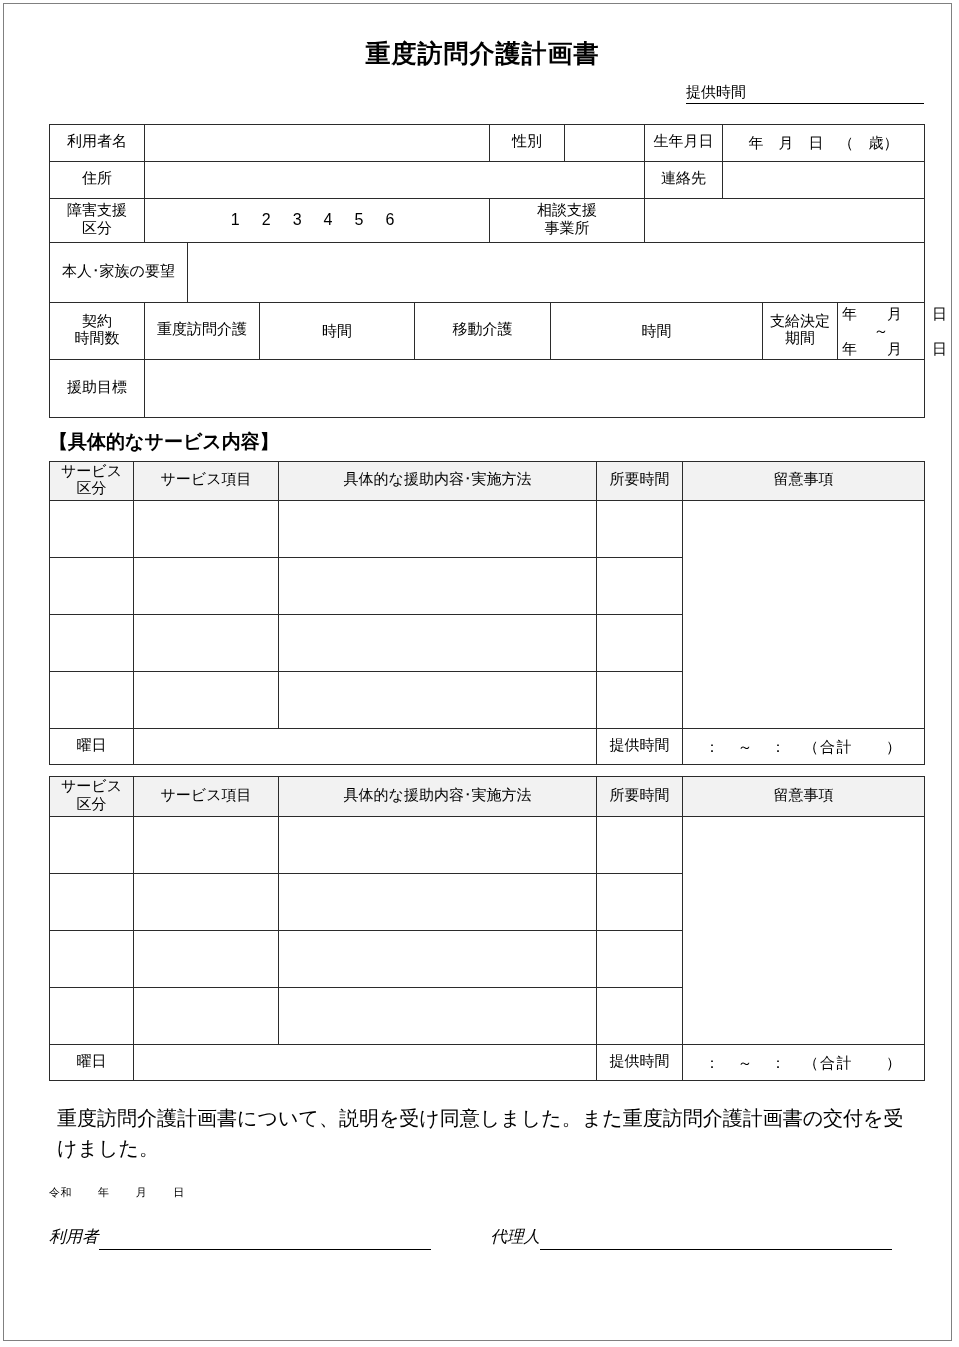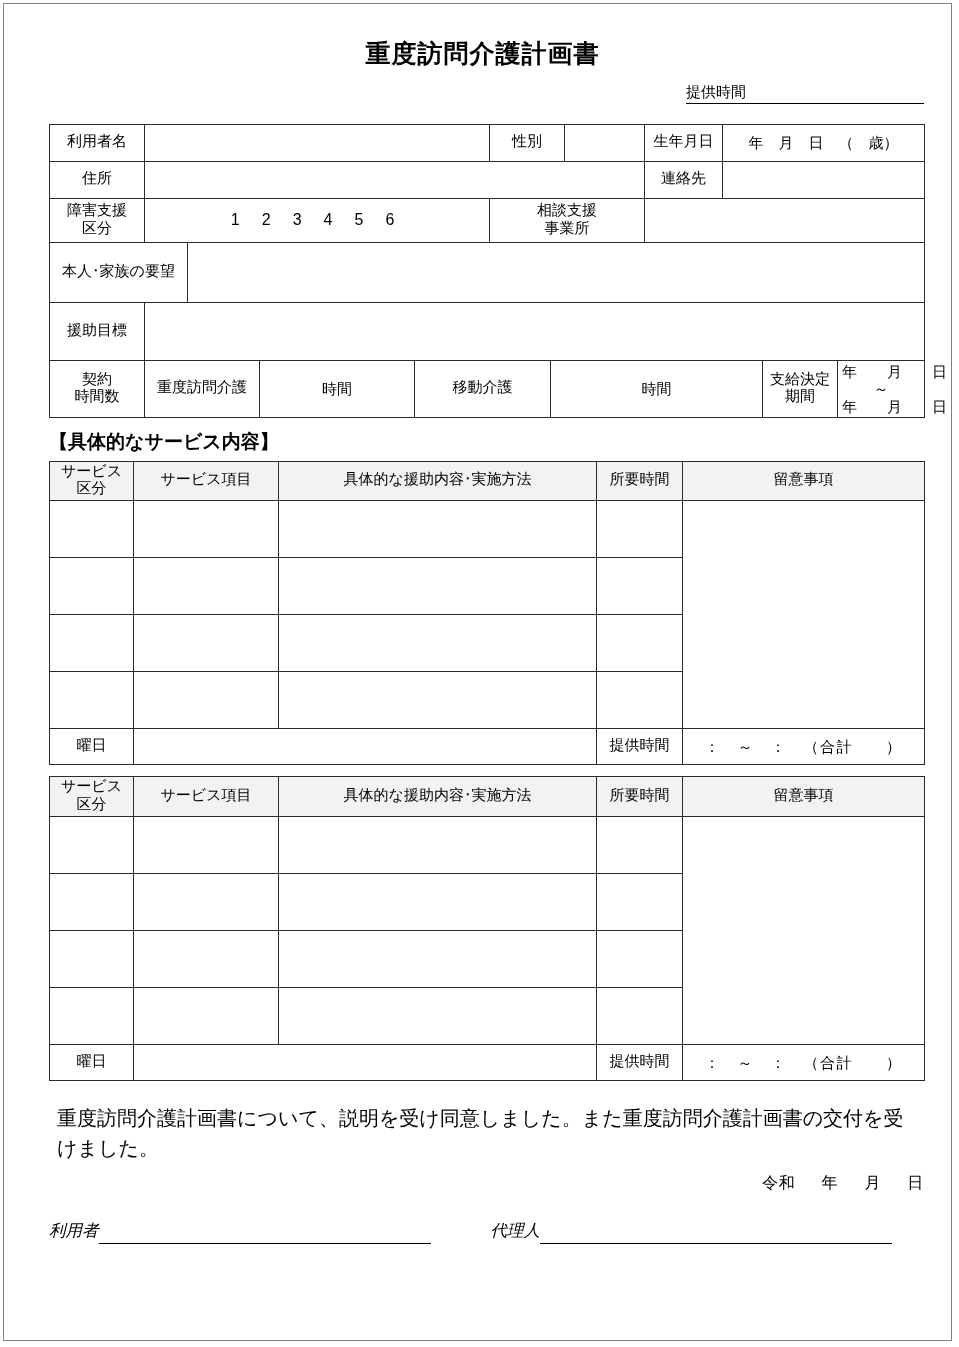--- a/index.html
+++ b/index.html
@@ -97,24 +97,23 @@
   .provide-val { letter-spacing: 0.1em; }
 
   
   .consent {
     margin-top: 22px;
     font-size: 20px;
     line-height: 1.5;
     margin-left: 8px;
   }
   .era-line {
-    margin-top: 10px;
-    font-size: 16px;
+    margin-top: 22px;
+    font-size: 11px;
     letter-spacing: 0.05em;
-    text-align: right;
   }
   .era-line span.sp { display: inline-block; width: 26px; }
   .sign-row {
     margin-top: 26px;
     display: flex;
     font-size: 16.5px;
     font-style: italic;
   }
   .sign-item { display: flex; align-items: flex-end; }
   .sign-label { white-space: nowrap; padding-bottom: 2px; }
@@ -188,41 +187,41 @@
         <col style="width:135px">
           <col style="width:75px">
           <col style="width:87px">
       </colgroup>
       <tbody>
         <tr>
           <td class="shade" colspan="2" style="height:60px">本人･家族の要望</td>
           <td colspan="7"></td>
         </tr>
         <tr>
-          <td class="shade" style="height:58px">援助目標</td>
-          <td colspan="8"></td>
-        </tr>
-        <tr>
           <td class="shade" style="height:47px">
             <div>契約</div>
             <div>時間数</div>
           </td>
           <td class="shade" colspan="2">重度訪問介護</td>
           <td class="right"><span>時間</span></td>
           <td class="shade">移動介護</td>
           <td class="right" colspan="2"><span>時間</span></td>
           <td class="shade">
             <div>支給決定</div>
             <div>期間</div>
           </td>
           <td class="dates-cell">
             <div>年　　月　　日</div>
             <div class="tilde">～</div>
             <div>年　　月　　日</div>
           </td>
+        </tr>
+        <tr>
+          <td class="shade" style="height:58px">援助目標</td>
+          <td colspan="8"></td>
         </tr>
       </tbody>
     </table>
 
     <div class="section-title">【具体的なサービス内容】</div>
 
     <table class="grid service">
       <colgroup>
         <col style="width:84px">
           <col style="width:145px">

